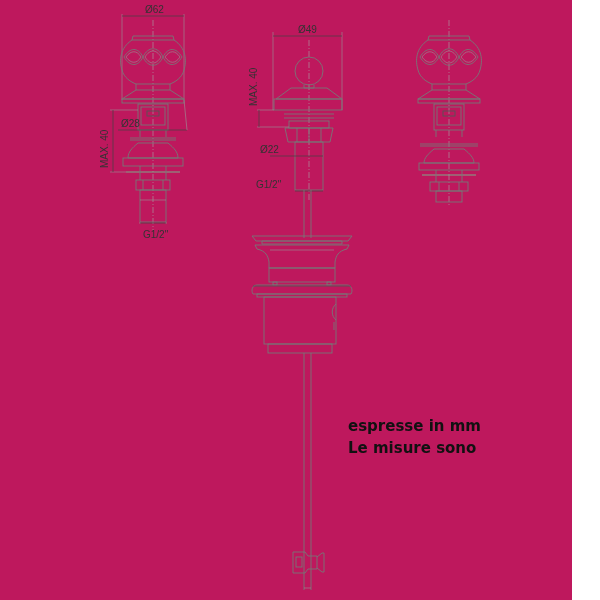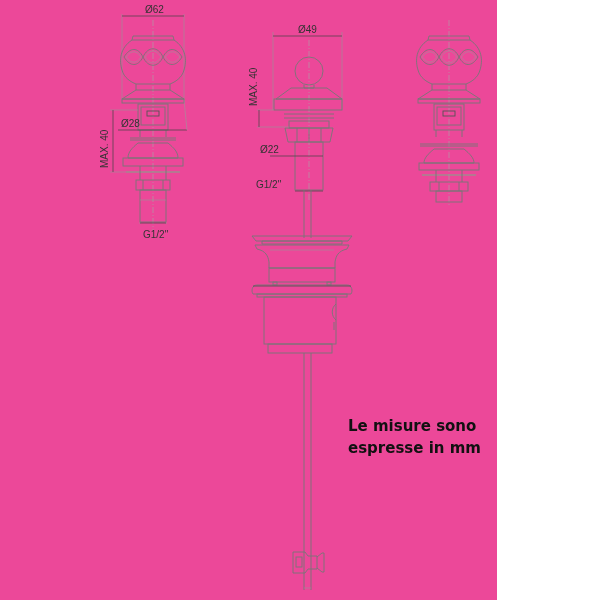--- a/index.html
+++ b/index.html
@@ -1,16 +1,16 @@
 <!DOCTYPE html>
 <html><head>
   <meta charset="utf-8">
   <style>
     html, body { margin: 0; padding: 0; background: #ffffff; }
-    #stage { position: relative; width: 497px; height: 600px; overflow: hidden; background: #ec4899; }
+    #stage { position: relative; width: 572px; height: 600px; overflow: hidden; background: #be185d; }
     svg { position: absolute; left: 0; top: 0; }
     .dim-text { font-family: "Liberation Sans", sans-serif; font-size: 10px; fill: #333; }
     .note {
       position: absolute; left: 348px; top: 415px;
       font-family: "DejaVu Sans", sans-serif; font-weight: bold; font-size: 15px; line-height: 22px; color: #111;
     }
     .ln { stroke: #777; stroke-width: 0.9; fill: none; }
     .lnd { stroke: #555; stroke-width: 0.9; fill: none; }
     .thin { stroke: #999; stroke-width: 0.6; fill: none; }
     .axis { stroke: #aaa; stroke-width: 0.6; stroke-dasharray: 6 2 1 2; fill: none; }
@@ -179,16 +179,16 @@
       <path class="ln" d="M293 552 L305 552 L308 556 L317 556 L317 569 L308 569 L305 573 L293 573 Z"></path>
       <rect class="ln" x="296" y="557" width="6" height="10"></rect>
       <path class="ln" d="M317 557 L322 553 L324 553 L324 572 L322 572 L317 568"></path>
       <line class="thin" x1="304" y1="588" x2="311" y2="588"></line>
     </g>
 
     <line class="thin" x1="184" y1="100" x2="187" y2="130"></line>
   </svg>
 
   <div class="note">
+    <div>espresse in mm</div>
     <div>Le misure sono</div>
-    <div>espresse in mm</div>
   </div>
 </div>
 
 </body></html>

